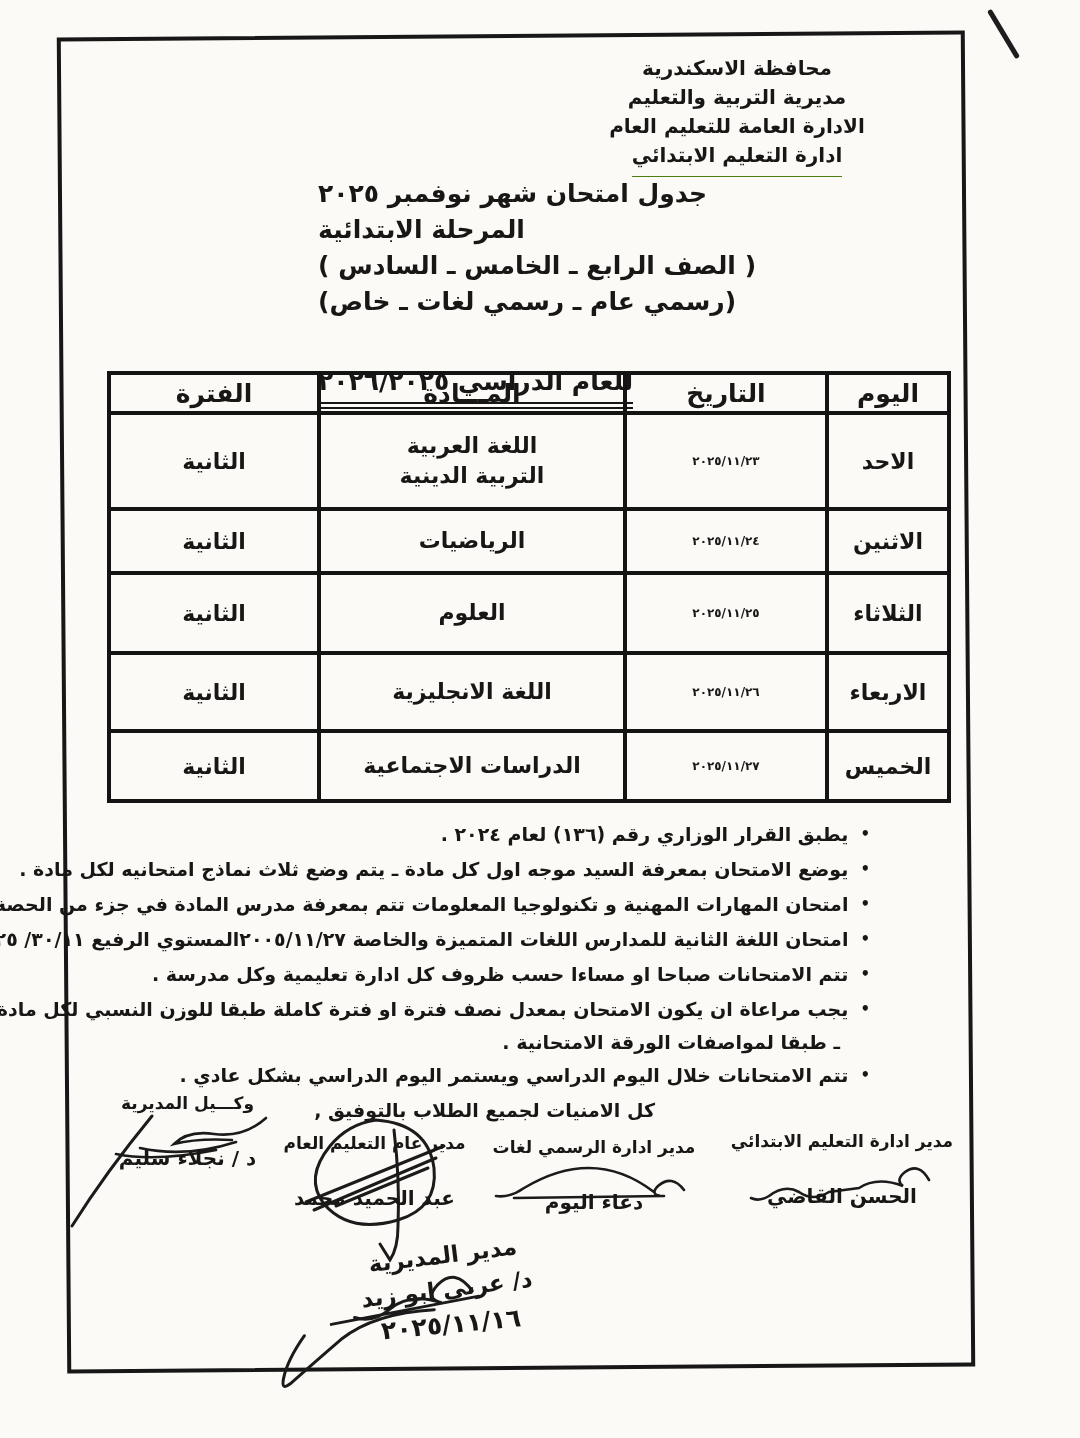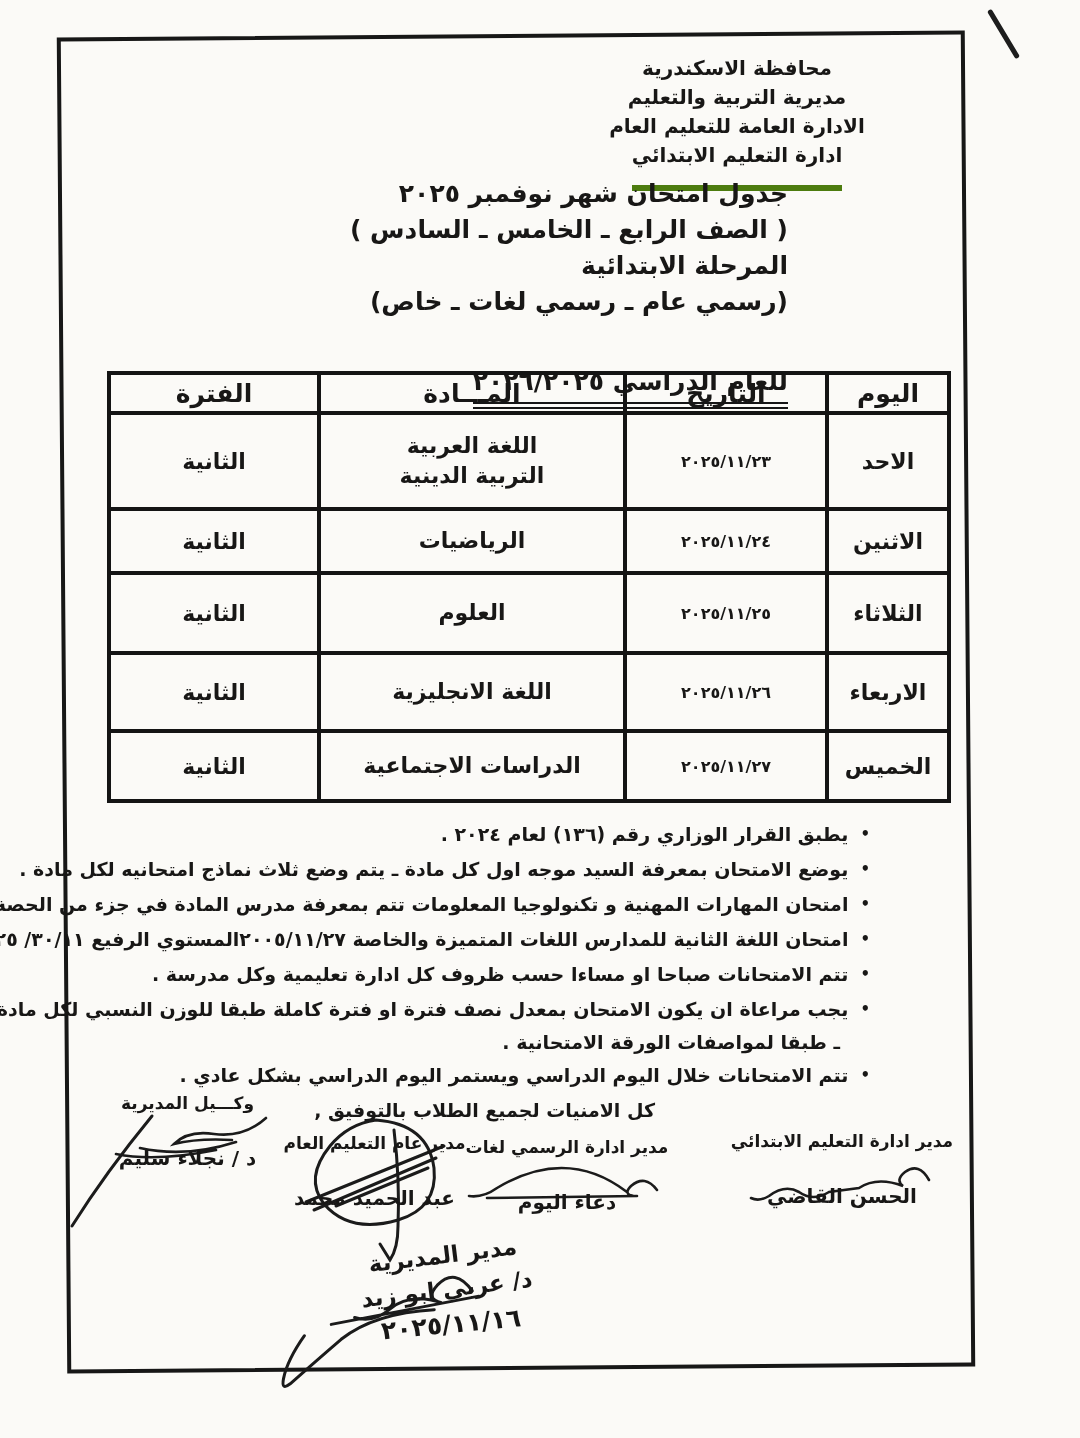--- a/index.html
+++ b/index.html
@@ -25,42 +25,42 @@
     width:5px; height:56px;
     background:#1d1d1d; border-radius:3px;
     transform:rotate(-31deg);
   }
 
   .letterhead {
     position:absolute; right:126px; top:54px; width:290px;
     direction:rtl; text-align:center;
     font-size:20px; line-height:29px;
   }
-  .letterhead .u { display:inline-block; border-bottom:6px solid #4d7c0f; padding-bottom:15px; }
+  .letterhead .u { display:inline-block; border-bottom:1px solid #4d7c0f; padding-bottom:6px; }
 
   .title-block {
     position:absolute; left:318px; top:176px; width:470px;
-    direction:rtl; text-align:right;
+    direction:rtl; text-align:left;
     font-size:25px; line-height:36px;
   }
   .title-block .u2 { display:inline-block; border-bottom:7px double #161616; padding-bottom:2px;margin-top:44px; }
 
   table.schedule {
     position:absolute; left:107px; top:371px;
     width:840px; border-collapse:collapse; table-layout:fixed;
     direction:rtl; background:transparent;
     font-size:22px;
   }
   table.schedule th, table.schedule td {
     border:4px solid #141414;
     text-align:center; vertical-align:middle; padding:2px 4px;
   }
   table.schedule th { font-size:25px; height:40px; }
   td.subject { white-space:pre-line; line-height:30px; }
-  td.date { font-size:16px; letter-spacing:3px; white-space:nowrap; }
+  td.date { font-size:12px; letter-spacing:3px; white-space:nowrap; }
   tr.r0 { height:96px; } tr.r1 { height:64px; } tr.r2 { height:80px; }
   tr.r3 { height:78px; } tr.r4 { height:70px; }
 
   .notes {
     position:absolute; right:138px; top:822px; width:812px;
     direction:rtl; font-size:19px; line-height:24px;
   }
   .note { display:flex; gap:12px; align-items:baseline; margin-bottom:9px; }
   .note .b { font-size:15px; transform:translateY(-2px); }
   .note span.txt { white-space:nowrap; }
@@ -93,22 +93,22 @@
 
   <div class="letterhead">
     <div>محافظة الاسكندرية</div>
     <div>مديرية التربية والتعليم</div>
     <div>الادارة العامة للتعليم العام</div>
     <div><span class="u">ادارة التعليم الابتدائي</span></div>
   </div>
 
   <div class="title-block">
     <div>جدول امتحان شهر  نوفمبر ٢٠٢٥</div>
+    <div>المرحلة الابتدائية</div>
     <div>( الصف الرابع ـ الخامس ـ السادس )</div>
-    <div>المرحلة الابتدائية</div>
     <div>(رسمي عام ـ رسمي لغات ـ خاص)</div>
     <div><span class="u2">للعام الدراسي ٢٠٢٦/٢٠٢٥</span></div>
   </div>
 
   <table class="schedule">
     <colgroup>
       <col style="width:122px">
         <col style="width:202px">
         <col style="width:306px">
         <col style="width:210px">
@@ -194,21 +194,21 @@
   </div>
 
   <div class="sig" style="left:728px; top:1130px; width:228px;">
     <div class="t">مدير ادارة التعليم الابتدائي</div>
     <svg class="scr" width="190" height="50" viewBox="0 0 190 50" style="left:18px; top:22px;">
       <path d="M183 28 q-10 -18 -24 -8 q-10 8 -2 14 q-26 -10 -44 2 l-30 4 q-16 10 -30 0 q-14 -8 -30 4 q-10 6 -18 2" stroke-width="2.6"></path>
     </svg>
     <div class="n">الحسن القاضي</div>
   </div>
 
-  <div class="sig" style="left:447px; top:1136px; width:240px;">
+  <div class="sig" style="left:474px; top:1136px; width:240px;">
     <div class="t">مدير ادارة الرسمي لغات</div>
     <svg class="scr" width="220" height="60" viewBox="0 0 220 60" style="left:10px; top:14px;">
       <path d="M200 40 q-12 -16 -26 -4 q-8 8 2 10 M170 42 q-60 -46 -130 -4 q-14 10 -28 8 M180 46 l-150 2" stroke-width="2.6"></path>
     </svg>
     <div class="n">دعاء اليوم</div>
   </div>
 
   <div class="sig" style="left:262px; top:1132px; width:225px;">
     <div class="t">مدير عام التعليم العام</div>
     <svg class="scr" width="200" height="160" viewBox="0 0 200 160" style="left:14px; top:-22px;">

